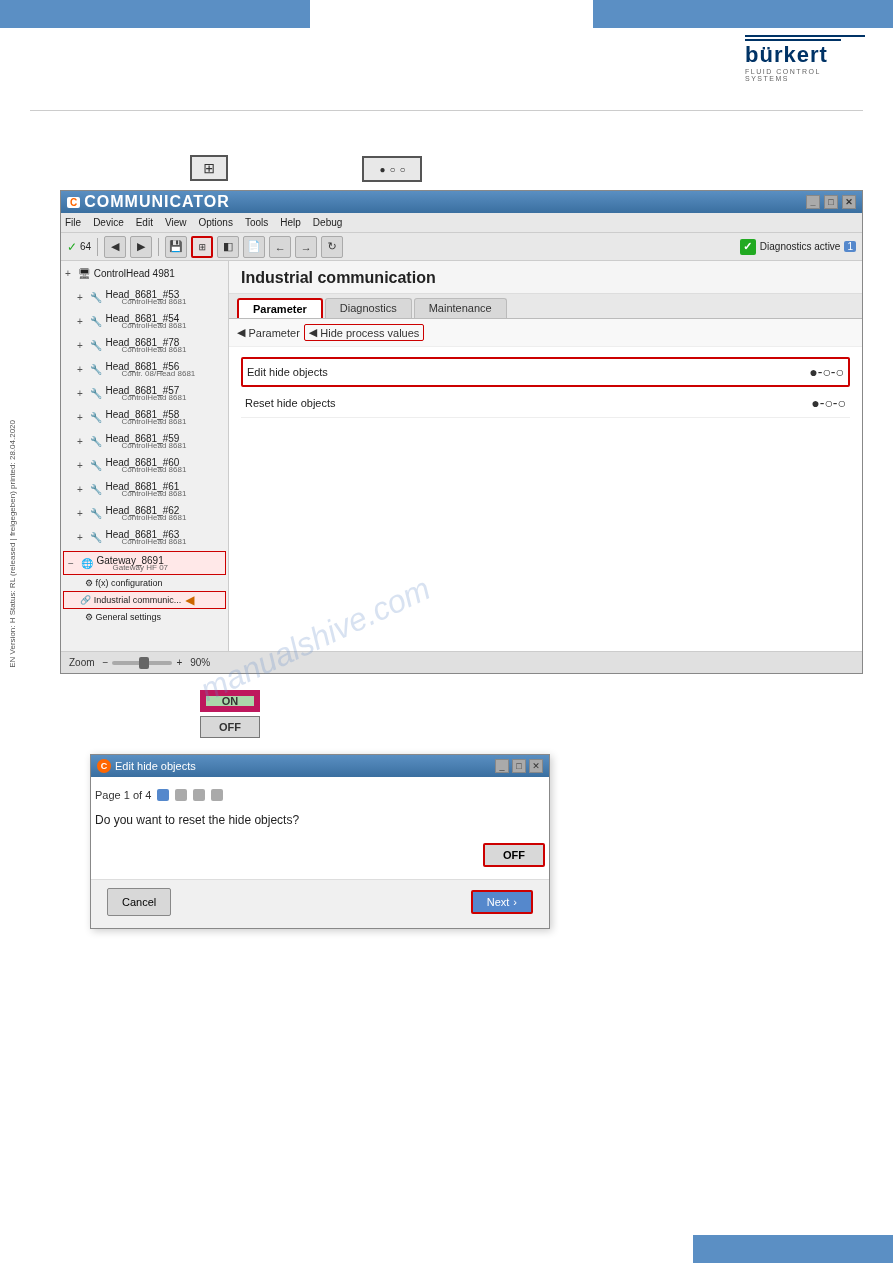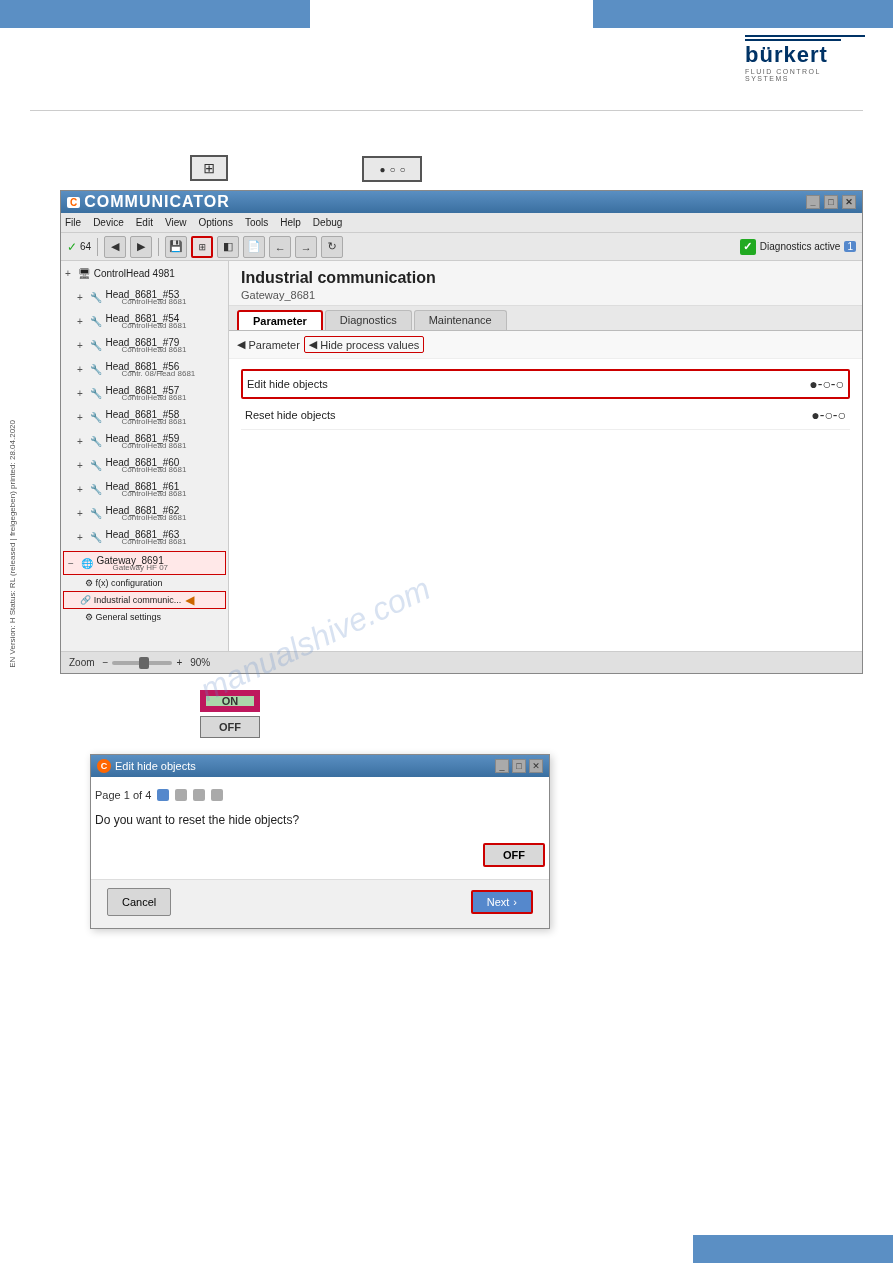--- a/index.html
+++ b/index.html
@@ -671,21 +671,21 @@
           <span style="font-size:10px;">🔧</span>
           <div>
             <span class="tree-label">Head_8681_#54</span>
             <span class="tree-sublabel">ControlHead 8681</span>
           </div>
         </div>
         <div class="tree-item" style="padding-left:16px;">
           <span class="expand-btn">+</span>
           <span style="font-size:10px;">🔧</span>
           <div>
-            <span class="tree-label">Head_8681_#79</span>
+            <span class="tree-label">Head_8681_#78</span>
             <span class="tree-sublabel">ControlHead 8681</span>
           </div>
         </div>
         <div class="tree-item" style="padding-left:16px;">
           <span class="expand-btn">+</span>
           <span style="font-size:10px;">🔧</span>
           <div>
             <span class="tree-label">Head_8681_#56</span>
             <span class="tree-sublabel">Contr. 08/Head 8681</span>
           </div>
@@ -765,21 +765,20 @@
         </div>
         <div class="tree-sub-item" style="padding-left:24px;">
           <span style="font-size:9px;">⚙ General settings</span>
         </div>
       </div>
 
       <div class="right-panel">
 
         <div class="panel-header">
           <div class="panel-title">Industrial communication</div>
-          <div class="panel-subtitle">Gateway_8681</div>
         </div>
 
         <div class="panel-tabs">
           <div class="tab active">Parameter</div>
           <div class="tab">Diagnostics</div>
           <div class="tab">Maintenance</div>
         </div>
 
         <div class="breadcrumb">
           <div class="breadcrumb-item">

